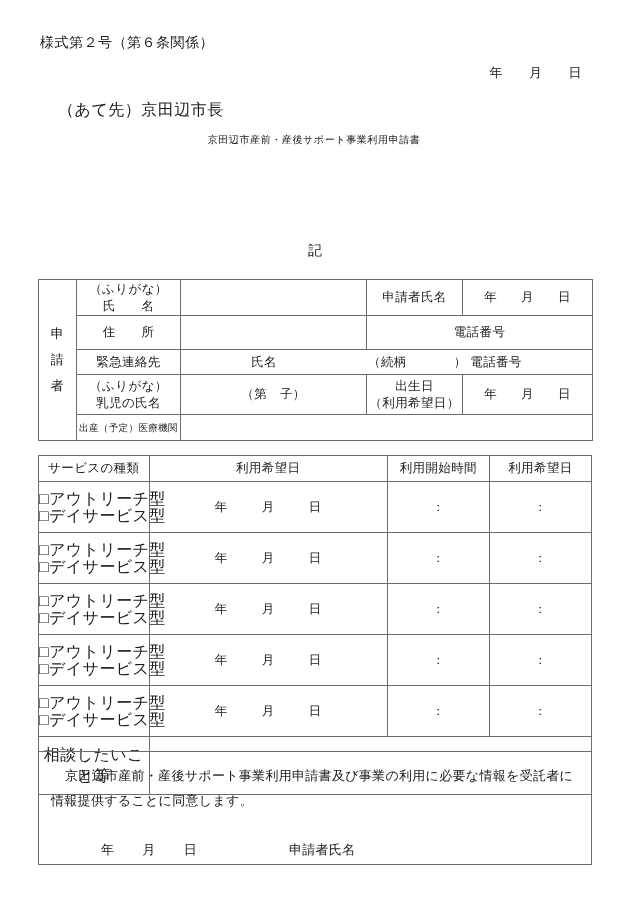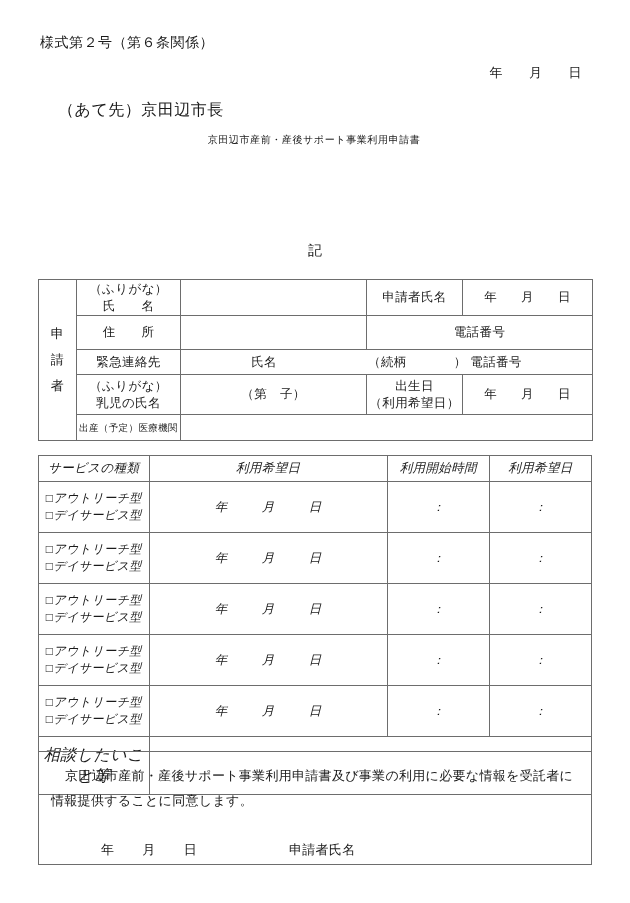--- a/index.html
+++ b/index.html
@@ -89,21 +89,21 @@
   }
   .tbl td {
     border: 1px solid #6d6d6d;
     padding: 0;
     vertical-align: middle;
     text-align: center;
     letter-spacing: 0.4px;
   }
 
   #applicant-table { top: 279px; }
-  #service-table   { top: 455px; font-style: italic; }
+  #service-table   { top: 455px; }
   #consent-table   { top: 751px; }
 
   .v-label {
     width: 38px;
     line-height: 26px;
     font-size: 13px;
   }
   .v-label span { display: block; }
 
   .lbl-col  { width: 104px; }
@@ -132,21 +132,21 @@
   .c-kind  { width: 104px; }
   .c-date  { width: 224px; }
   .c-start { width: 96px; }
   .c-end   { width: 96px; }
 
   .svc-row td { height: 50px; }
   .kind-cell {
     text-align: left;
     padding-left: 7px;
     line-height: 17px;
-    font-size: 12px;
+    font-size: 16px;
     letter-spacing: 0px;
     margin-left: 36px;
   }
   .kind-cell span { display: block; white-space: nowrap; }
   .colon { font-size: 12px; }
 
   .r-consult { height: 58px; }
   .consult-lbl {
     font-size: 16px;
     letter-spacing: 0px;

